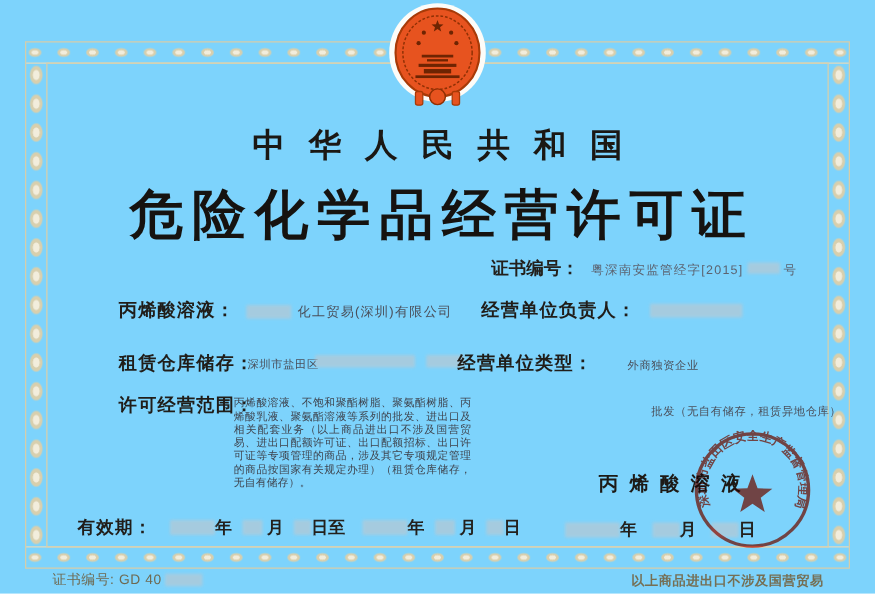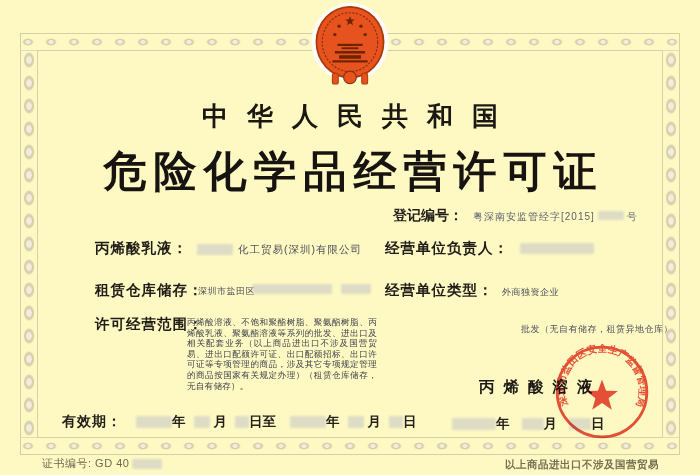--- a/index.html
+++ b/index.html
@@ -1,16 +1,16 @@
 <!DOCTYPE html>
 <html><head>
 <meta charset="utf-8">
 <style>
   html,body{margin:0;padding:0;background:#ffffff;}
-  .page{position:relative;width:700px;height:475px;background:#fef9c3;overflow:hidden;
+  .page{position:relative;width:700px;height:475px;background:#7dd3fc;overflow:hidden;
         font-family:"Liberation Sans","DejaVu Sans",sans-serif;}
   
   .frame{position:absolute;left:20px;right:20px;top:33px;bottom:20px;border:1px solid #d6cda9;}
   .band{position:absolute;}
   .band-h{left:0;right:0;height:16px;
      background-image:radial-gradient(ellipse 8px 5.5px at center,#f2eddc 0 2.5px,#d8cfad 3px 4.5px,rgba(0,0,0,0) 5.5px);
      background-size:23px 16px;background-repeat:repeat-x;background-position:center;}
   .band-top{top:0;border-bottom:1px solid #e2dabc;}
   .band-bottom{bottom:0;border-top:1px solid #e2dabc;}
   .band-v{top:16px;bottom:16px;width:16px;
@@ -89,36 +89,36 @@
     </g>
     <circle cx="50" cy="87" r="7.5" fill="#e7531f" stroke="#8f3004" stroke-width="1.4"></circle>
     <rect x="29" y="82" width="7" height="13" rx="2" fill="#e7531f" stroke="#a83a07" stroke-width="1.2"></rect>
     <rect x="64" y="82" width="7" height="13" rx="2" fill="#e7531f" stroke="#a83a07" stroke-width="1.2"></rect>
   </svg>
 
   <div class="country">中华人民共和国</div>
   <div class="cert-title">危险化学品经营许可证</div>
 
   <div class="reg">
-    <span class="lbl-s">登记编号：</span><span class="val">粤深南安监管经字[2015]</span><span class="redact" style="width:26px;height:9px;margin:0 3px;"></span><span class="val" style="margin-left:0;">号</span>
+    <span class="lbl-s">证书编号：</span><span class="val">粤深南安监管经字[2015]</span><span class="redact" style="width:26px;height:9px;margin:0 3px;"></span><span class="val" style="margin-left:0;">号</span>
   </div>
 
-  <div class="lbl" style="left:95px;top:239px;">丙烯酸乳液：</div>
+  <div class="lbl" style="left:95px;top:239px;">丙烯酸溶液：</div>
   <span class="redact abs" style="left:197px;top:244px;width:36px;"></span>
   <div class="val-s" style="left:238px;top:243px;">化工贸易(深圳)有限公司</div>
 
   <div class="lbl" style="left:385px;top:239px;">经营单位负责人：</div>
   <span class="redact abs" style="left:520px;top:243px;width:74px;"></span>
 
   <div class="lbl" style="left:95px;top:281px;">租赁仓库储存：</div>
   <div class="val-xs" style="left:198px;top:285px;">深圳市盐田区</div>
   <span class="redact abs" style="left:252px;top:284px;width:80px;height:10px;"></span>
   <span class="redact abs" style="left:341px;top:284px;width:30px;height:10px;"></span>
 
-  <div class="lbl" style="left:385px;top:281px;">经营单位类型：</div>
+  <div class="lbl" style="left:366px;top:281px;">经营单位类型：</div>
   <div class="val-xs" style="left:502px;top:286px;text-align:right;">外商独资企业</div>
 
   <div class="lbl" style="left:95px;top:315px;">许可经营范围：</div>
   <div class="scope-box">丙烯酸溶液、不饱和聚酯树脂、聚氨酯树脂、丙烯酸乳液、聚氨酯溶液等系列的批发、进出口及相关配套业务（以上商品进出口不涉及国营贸易、进出口配额许可证、出口配额招标、出口许可证等专项管理的商品，涉及其它专项规定管理的商品按国家有关规定办理）（租赁仓库储存，无自有储存）。</div>
 
   <div class="val-xs" style="left:521px;top:323px;">批发（无自有储存，租赁异地仓库）</div>
 
   <div class="issuer">丙烯酸溶液</div>
 
   <div class="date-row">

